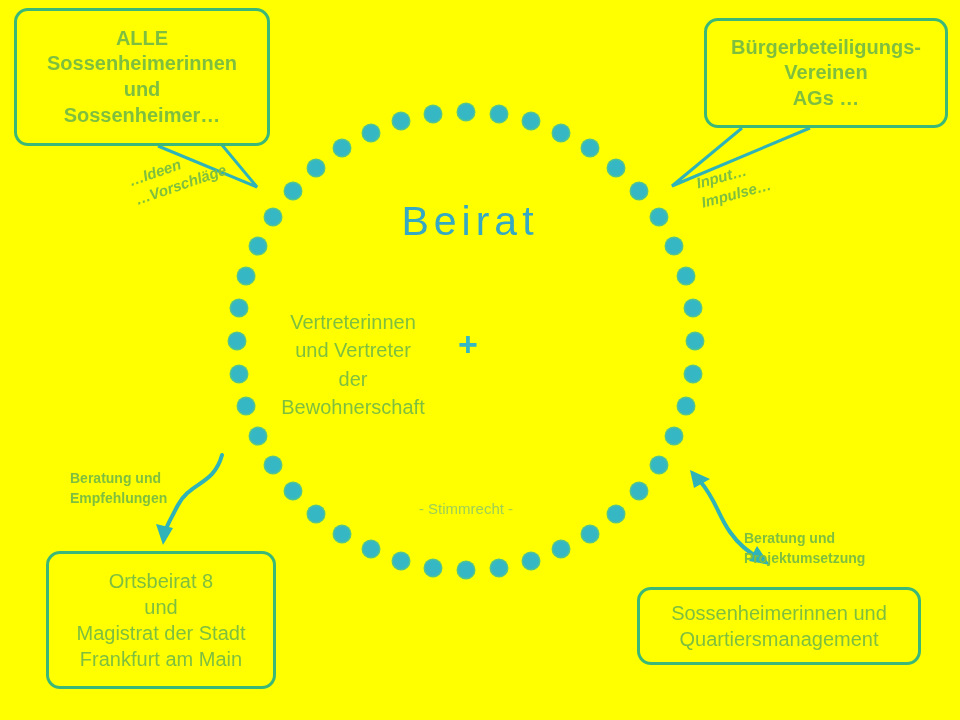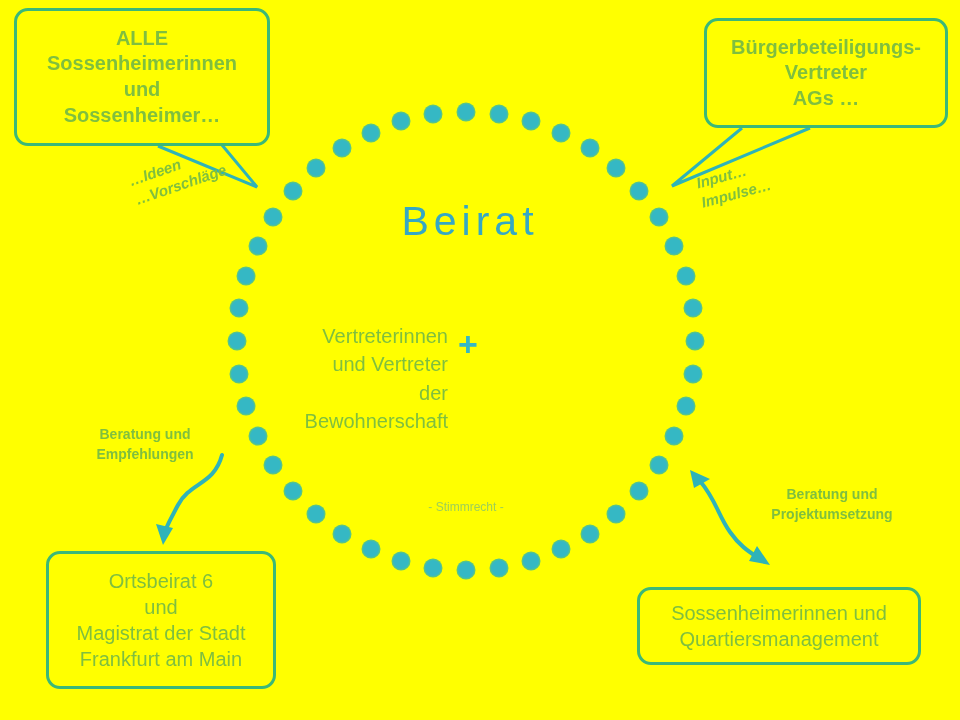--- a/index.html
+++ b/index.html
@@ -101,39 +101,39 @@
     color: #35a8c4;
   }
   .center-col {
     position: absolute;
     color: #7fbf3f;
     font-size: 20px;
     line-height: 1.42;
     text-align: center;
     white-space: pre-line;
   }
-  #col-left  { left: 258px; top: 322px; width: 190px; text-align: right; }
+  #col-left  { left: 258px; top: 308px; width: 190px; }
   #col-right { left: 487px; top: 310px; width: 190px; }
 
   #plus-sign {
     position: absolute;
     left: 440px; top: 327px;
     width: 56px;
     text-align: center;
     font-size: 34px;
     font-weight: bold;
     color: #35b8c4;
     line-height: 1;
   }
   #stimmrecht {
     position: absolute;
     left: 366px; top: 500px;
     width: 200px;
     text-align: center;
-    font-size: 12px;
+    font-size: 15px;
     color: #9ecf57;
   }
 
   
   .rot-label {
     position: absolute;
     color: #7fbf3f;
     font-size: 15px;
     font-weight: bold;
     font-style: italic;
@@ -145,21 +145,21 @@
   #label-input  { left: 694px; top: 174px; transform: rotate(-15deg); transform-origin: left top; }
 
   
   .arrow-label {
     position: absolute;
     color: #7fbf3f;
     font-size: 14px;
     font-weight: bold;
     line-height: 1.4;
     white-space: pre-line;
-    text-align: center;
+    margin-top: 44px;
   }
   #label-beratung-empfehlungen { left: 70px;  top: 425px; width: 150px; }
   #label-beratung-projekt      { left: 744px; top: 485px; width: 176px; }
 
   
   #overlay {
     position: absolute;
     left: 0; top: 0;
     width: 960px; height: 720px;
     pointer-events: none;
@@ -239,38 +239,38 @@
     <span class="txt">ALLE
 Sossenheimerinnen
 und
 Sossenheimer…</span>
   </div>
   <div class="rot-label" id="label-ideen">…Ideen
 …Vorschläge</div>
 
   <div class="bubble" id="bubble-workshops">
     <span class="txt">Bürgerbeteiligungs-
-Vertreter
+Vereinen
 AGs …</span>
   </div>
   <div class="rot-label" id="label-input">Input…
 Impulse…</div>
 
   <div id="beirat-title">Beirat</div>
   <div class="center-col" id="col-left">Vertreterinnen
 und Vertreter
 der
 Bewohnerschaft</div>
   <div id="plus-sign">+</div>
   <div id="stimmrecht">- Stimmrecht -</div>
 
   <div class="arrow-label" id="label-beratung-empfehlungen">Beratung und
 Empfehlungen</div>
   <div class="rbox" id="box-ortsbeirat">
-    <span class="txt">Ortsbeirat 6
+    <span class="txt">Ortsbeirat 8
 und
 Magistrat der Stadt
 Frankfurt am Main</span>
   </div>
 
   <div class="arrow-label" id="label-beratung-projekt">Beratung und
 Projektumsetzung</div>
   <div class="rbox" id="box-stadtplanung">
     <span class="txt">Sossenheimerinnen und
 Quartiersmanagement</span>

